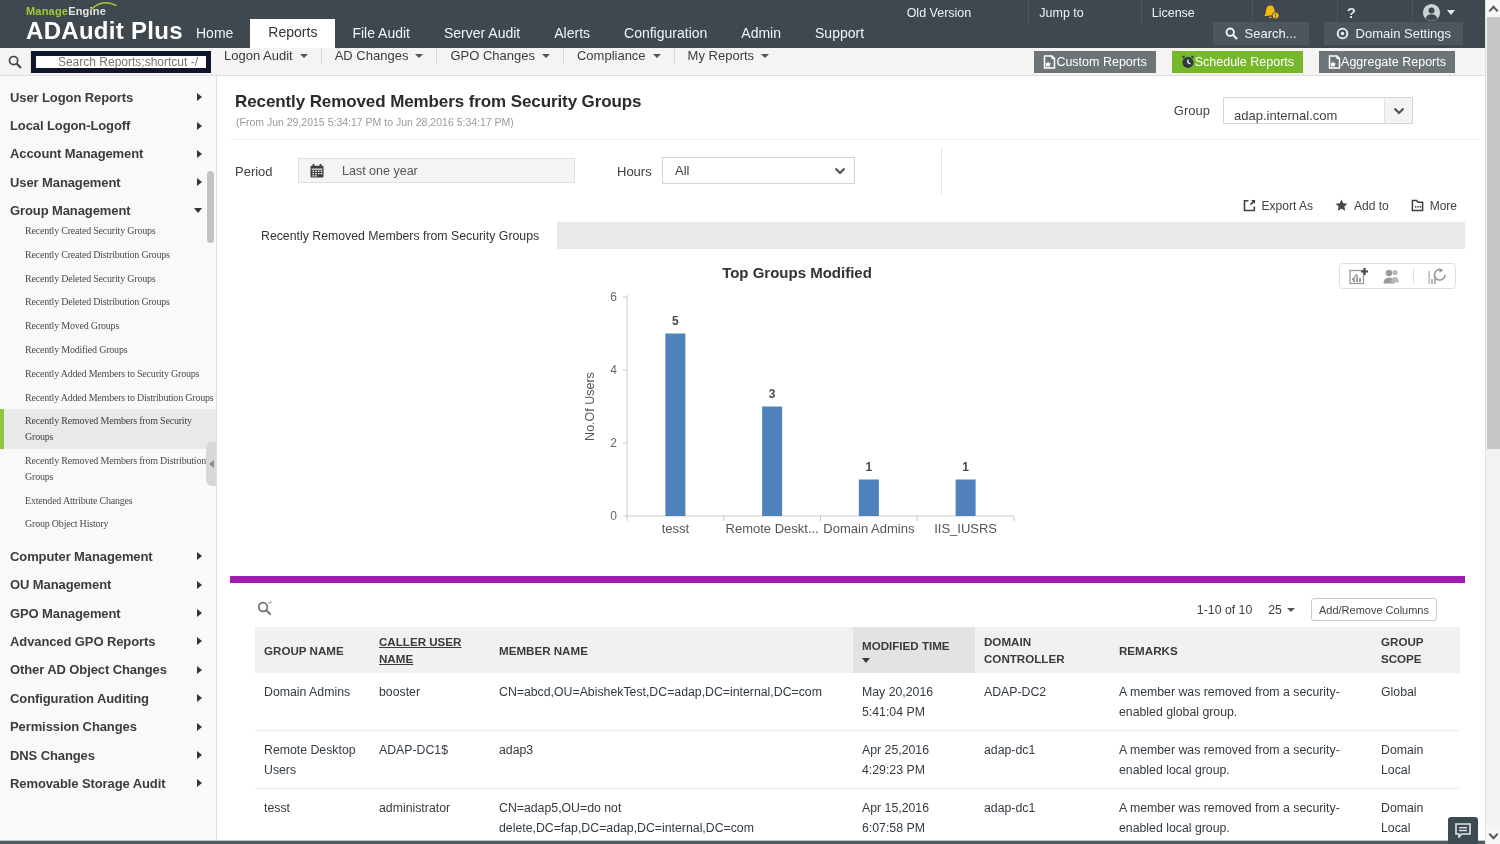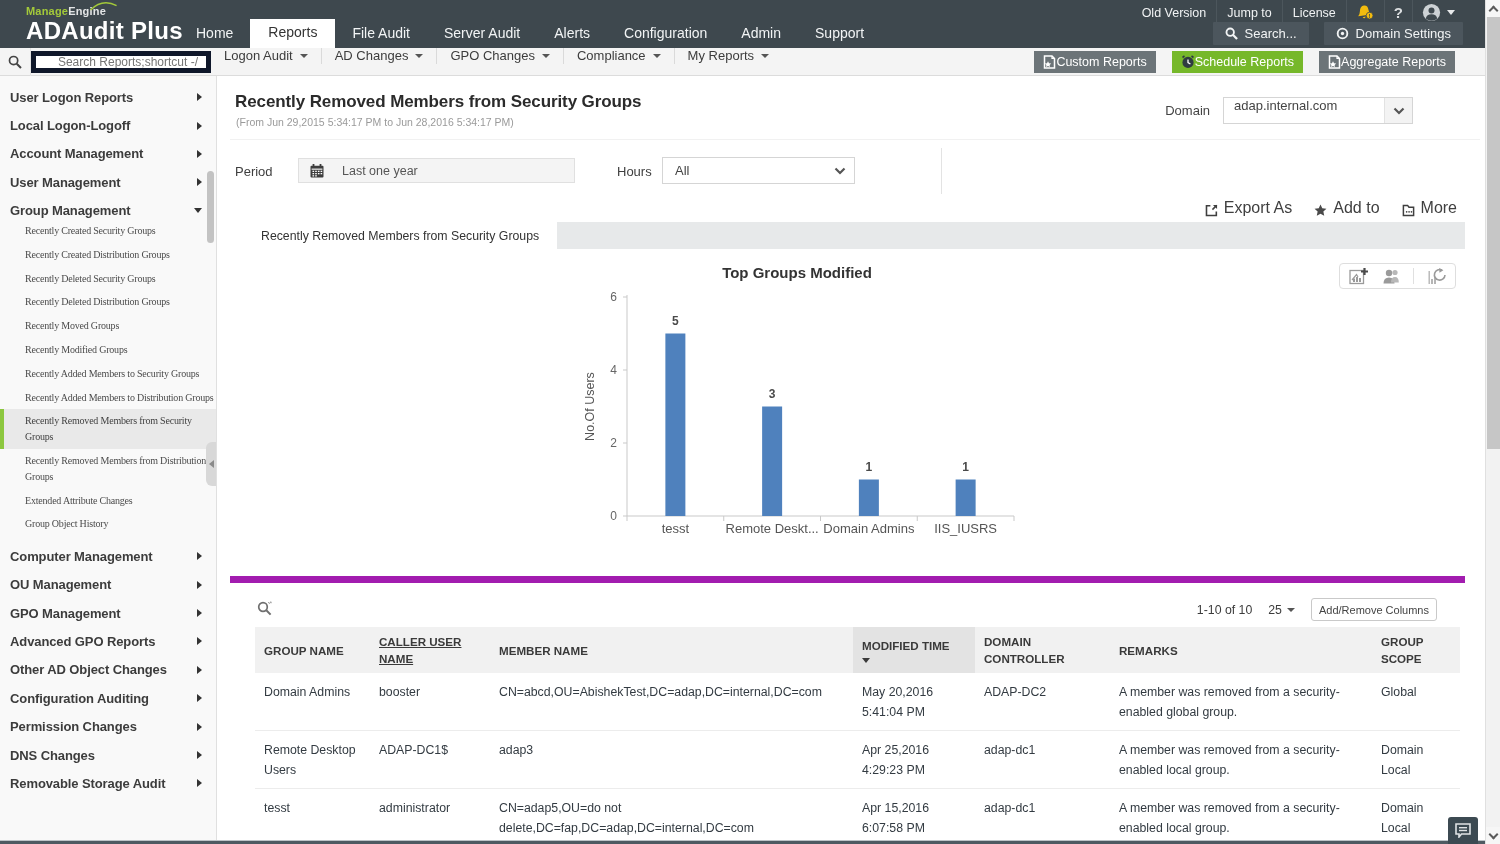--- a/index.html
+++ b/index.html
@@ -12,21 +12,21 @@
   .brand-small { font-size:11px; font-weight:bold; letter-spacing:.2px; position:relative; }
   .brand-small .manage { color:#a3c93a; }
   .brand-small .engine { color:#e3e5e6; }
   .brand-swoosh { position:absolute; left:63px; top:-3px; width:30px; height:9px; }
   .brand-name { font-size:24px; font-weight:bold; color:#ffffff; letter-spacing:.3px; margin-top:0px; }
 
   .main-nav { position:absolute; left:179px; bottom:0; display:flex; align-items:flex-end; height:26px; }
   .main-nav .nav-item { font-size:14px; color:#f2f4f5; padding:5px 17px 7px; cursor:pointer; line-height:15px; }
   .main-nav .nav-item.active { background:#ffffff; color:#333; padding:6px 18px 8px; }
 
-  .util-top { position:absolute; top:0; right:36px; display:flex; align-items:center; height:25px; }
+  .util-top { position:absolute; top:0; right:36px; display:flex; align-items:center; height:25px;gap:47px; }
   .util-link { font-size:12.5px; color:#f0f2f3; padding:0 10px; height:25px; display:flex; align-items:center; border-left:1px solid #4c565c; cursor:pointer; }
   .util-link:first-child { border-left:none; }
   .util-icon-seg { padding:0 9px; height:25px; display:flex; align-items:center; border-left:1px solid #4c565c; cursor:pointer; }
   .help-q { font-size:15px; font-weight:bold; color:#dcdfe1; }
   .avatar-seg { display:flex; align-items:center; gap:6px; }
   .caret-down-sm { width:0; height:0; border-left:4px solid transparent; border-right:4px solid transparent; border-top:5px solid #e8eaeb; display:inline-block; }
 
   .util-bottom { position:absolute; bottom:3px; right:37px; display:flex; gap:15px; }
   .hdr-btn { background:#4c565d; color:#f2f4f5; font-size:13px; height:23px; display:flex; align-items:center; gap:7px; padding:0 12px; border-radius:1px; cursor:pointer; }
 
@@ -59,39 +59,39 @@
   .side-collapse::before { content:""; width:0; height:0; border-top:4px solid transparent; border-bottom:4px solid transparent; border-right:5px solid #8a8a8a; }
 
   
   .content { flex:1; position:relative; background:#fff; padding:0 20px 0 13px; }
 
   .title-row { position:relative; height:64px; border-bottom:1px solid #f1f1f1; }
   .page-title { position:absolute; left:5px; top:16px; font-size:17px; font-weight:bold; color:#2b2b2b; letter-spacing:-0.1px; }
   .page-subtitle { position:absolute; left:6px; top:40px; font-size:10.5px; color:#9a9a9a; }
   .domain-box { position:absolute; right:67px; top:21px; display:flex; align-items:center; gap:13px; }
   .domain-label { font-size:13px; color:#444; }
-  .domain-select { width:190px; height:27px; border:1px solid #d5d5d5; background:#fff; display:flex; align-items:flex-start; justify-content:space-between; cursor:pointer; }
+  .domain-select { width:190px; height:27px; border:1px solid #d5d5d5; background:#fff; display:flex; align-items:flex-end; justify-content:space-between; cursor:pointer; }
   .domain-select .val { font-size:13px; color:#444; padding-left:10px; }
   .domain-select .dd { width:28px; height:25px; background:#f3f3f3; border-left:1px solid #e2e2e2; display:flex; align-items:center; justify-content:center; }
 
   .filter-row { position:relative; height:56px; }
   .filter-label { position:absolute; font-size:13px; color:#3e3e3e; top:24px; }
   .lbl-period { left:5px; }
   .period-box { position:absolute; left:68px; top:18px; width:277px; height:25px; background:#f4f4f4; border:1px solid #e0e0e0; display:flex; align-items:center; cursor:pointer; }
   .period-box .cal { margin:0 10px 0 11px; }
   .period-box .val { font-size:12.5px; color:#555; padding-left:8px; }
   .lbl-hours { left:387px; }
   .hours-select { position:absolute; left:432px; top:17px; width:193px; height:27px; border:1px solid #d5d5d5; background:#fff; display:flex; align-items:center; justify-content:space-between; cursor:pointer; }
   .hours-select .val { font-size:13px; color:#444; padding-left:12px; }
   .hours-select .dd { width:28px; height:25px; display:flex; align-items:center; justify-content:center; }
   .filter-divider { position:absolute; left:711px; top:8px; width:1px; height:46px; background:#e3e3e3; }
 
   .export-row { position:relative; height:26px; }
   .export-links { position:absolute; right:23px; top:3px; display:flex; align-items:center; gap:22px; }
-  .exp-link { display:flex; align-items:flex-end; gap:6px; font-size:16px; color:#3f3f3f; cursor:pointer; }
+  .exp-link { display:flex; align-items:flex-start; gap:6px; font-size:12px; color:#3f3f3f; cursor:pointer; }
 
   .tabstrip { position:relative; height:27px; background:#e7e9ea; width:1235px; }
   .tab-active { position:absolute; left:0; top:0; height:27px; width:327px; background:#ffffff; font-size:12.3px; color:#333; display:flex; align-items:center; padding-left:31px; cursor:pointer; }
 
   .chart-panel { position:relative; height:334px; width:1235px; border-bottom:7px solid #a21caf; }
   .chart-toolbar { position:absolute; right:9px; top:14px; height:26px; border:1px solid #dedede; border-radius:4px; display:flex; align-items:center; padding:0 9px; gap:14px; background:#fff; }
   .chart-tool { display:flex; align-items:center; cursor:pointer; }
   .chart-tb-divider { width:1px; height:16px; background:#e0e0e0; }
   #chart-svg { position:absolute; left:0; top:0; }
 
@@ -327,21 +327,21 @@
       </div>
     <div class="side-scroll-thumb"></div>
     <div class="side-collapse"></div>
   </div>
 
   <div class="content">
     <div class="title-row">
       <div class="page-title">Recently Removed Members from Security Groups</div>
       <div class="page-subtitle">(From Jun 29,2015 5:34:17 PM to Jun 28,2016 5:34:17 PM)</div>
       <div class="domain-box">
-        <span class="domain-label">Domain</span>
+        <span class="domain-label">Group</span>
         <div class="domain-select">
           <span class="val">adap.internal.com</span>
           <span class="dd">
             <svg width="12" height="8" viewBox="0 0 12 8">
                 <path d="M1.5 1.5 L6 6 L10.5 1.5" fill="none" stroke="#555" stroke-width="2.2"></path>
               </svg>
           </span>
         </div>
       </div>
     </div>

